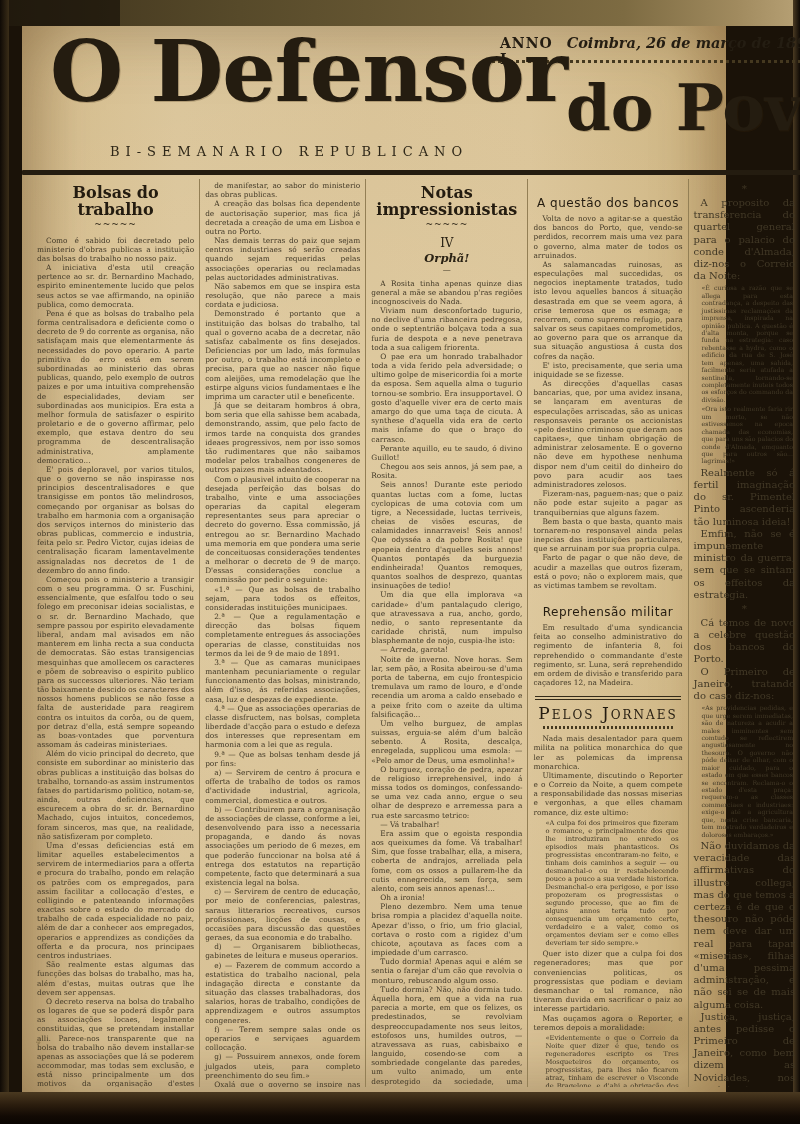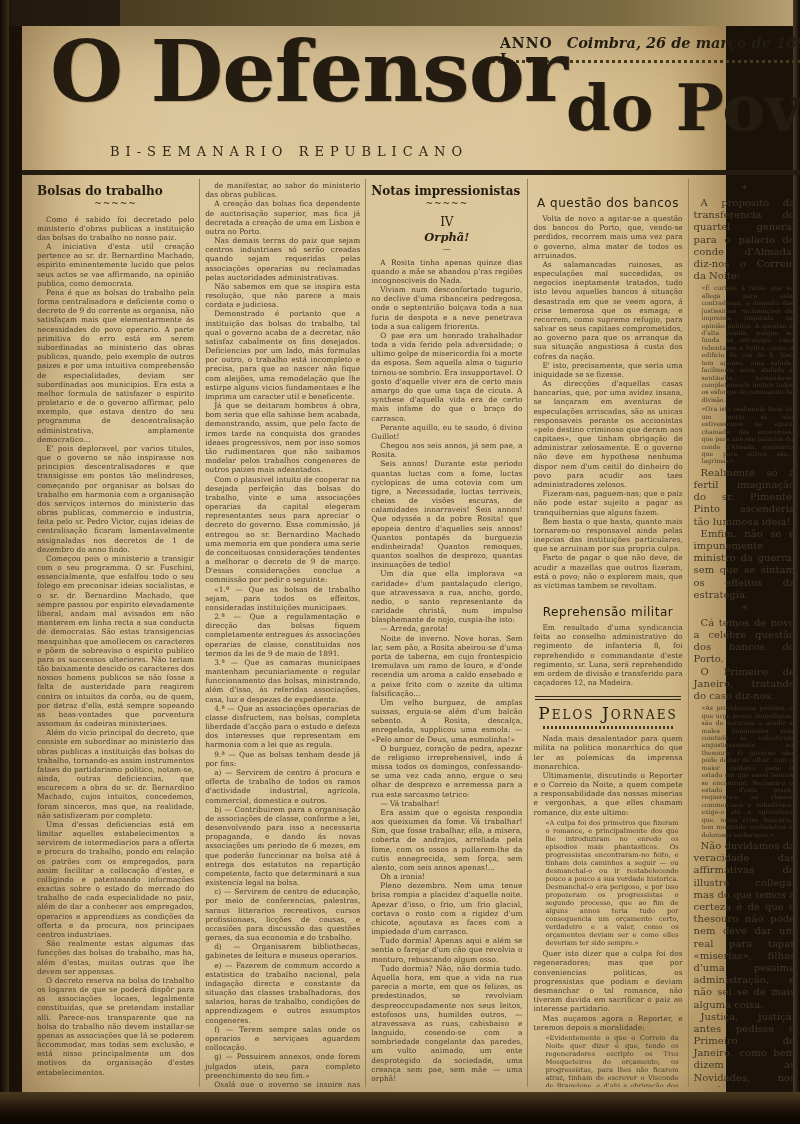--- a/index.html
+++ b/index.html
@@ -49,21 +49,21 @@
   .col2{width:156px;}
   .col3{width:152px;}
   .col4{width:150px;}
   .col5{width:102px;font-size:6.8px;}
 
   .b{color:#413826;}
   .p,.pl{font-size:7.4px;line-height:1.24;text-align:justify;text-indent:9px;margin:0;}
   .col5 .p{font-size:10px;line-height:1.22;text-indent:7px;}
   .q{font-size:6.7px;line-height:1.2;text-align:justify;margin:2px 4px 2px 12px;}
   .col5 .q{font-size:6.2px;margin:2px 2px 2px 8px;}
-  .h1{font-size:12px;font-weight:bold;text-align:left;color:#241c10;margin:4px 0 0;line-height:1.05;}
+  .h1{font-size:16px;font-weight:bold;text-align:center;color:#241c10;margin:4px 0 0;line-height:1.05;}
   .orn{text-align:center;color:#3a3120;letter-spacing:1px;font-size:9px;line-height:1;margin:1px 0 7px;}
   .num{text-align:center;font-weight:normal;font-size:12px;color:#2a2214;margin:4px 0 1px;}
   .sub{text-align:center;font-weight:bold;font-size:11.5px;color:#2a2214;margin:0 0 1px;font-style:italic;}
   .dash{text-align:center;font-size:8px;line-height:1;margin:0 0 5px;color:#3a3120;}
   .hb{font-family:"DejaVu Sans", sans-serif;font-weight:normal;font-size:12px;text-align:center;color:#241c10;margin:15px 0 4px;letter-spacing:.5px;}
   .col5 .hb{font-size:10.5px;}
   .hsec{font-size:17px;text-align:center;color:#241c10;letter-spacing:2px;font-variant:small-caps;
     border-top:4px double #332a18;margin:9px 2px 3px;padding-top:3px;}
   .hsec-wavy{height:3px;margin:0 10px 5px;background:repeating-linear-gradient(90deg,#44381f 0 2px,transparent 2px 4px);}
   .sigr{font-style:italic;font-weight:bold;text-align:center;font-size:8.5px;margin:3px 10px 2px 0;}
@@ -127,21 +127,21 @@
         <div class="b p">f) — Terem sempre salas onde os operarios e serviçaes aguardem collocação.</div>
         <div class="b p">g) — Possuirem annexos, onde forem julgados uteis, para completo preenchimento do seu fim.»</div>
         <div class="b p">Oxalá que o governo se inspire nas reclamações do proletariado e já que quiz entrar no caminho das concessões, leve até ao fim o seu programma. As transigencias com a praça publica não desvirtuam os caracteres: ennobrecem-os.</div>
       </div>
     <div class="col col3">
         <div class="b h1">Notas impressionistas</div>
         <div class="b orn">~~~~~</div>
         <div class="b num">IV</div>
         <div class="b sub">Orphã!</div>
         <div class="b dash">—</div>
-        <div class="b p">A Rosita tinha apenas quinze dias quando a mãe se abandou p'ras regiões incognosciveis do Nada.</div>
+        <div class="b p">A Rosita tinha apenas quinze dias general a mãe se abandou p'ras regiões incognosciveis do Nada.</div>
         <div class="b p">Viviam num desconfortado tugurio, no declive d'uma ribanceira pedregosa, onde o septentrião bolçava toda a sua furia de despota e a neve penetrava toda a sua caligem friorenta.</div>
         <div class="b p">O pae era um honrado trabalhador toda a vida ferido pela adversidade; o ultimo golpe de misericordia foi a morte da esposa. Sem aquella alma o tugurio tornou-se sombrio. Era insupportavel. O gosto d'aquelle viver era de certo mais amargo do que uma taça de cicuta. A synthese d'aquella vida era de certo mais infame do que o braço do carrasco.</div>
         <div class="b p">Perante aquillo, eu te saudo, ó divino Guillot!</div>
         <div class="b p">Chegou aos seis annos, já sem pae, a Rosita.</div>
         <div class="b p">Seis annos! Durante este periodo quantas luctas com a fome, luctas cyclopicas de uma cotovia com um tigre, a Necessidade, luctas terriveis, cheias de visões escuras, de calamidades innarraveis! Seis annos! Que odysséa a da pobre Rosita! que epopeia dentro d'aquelles seis annos! Quantos pontapés da burguezia endinheirada! Quantos remoques, quantos soalhos de desprezo, quantas insinuações de tedio!</div>
         <div class="b p">Um dia que ella implorava «a caridade» d'um pantalaçudo clerigo, que atravessava a rua, ancho, gordo, nedio, o santo representante da caridade christã, num impulso blasphemante de nojo, cuspia-lhe isto:</div>
         <div class="b p">— Arreda, garota!</div>
         <div class="b p">Noite de inverno. Nove horas. Sem lar, sem pão, a Rosita abeirou-se d'uma porta de taberna, em cujo frontespicio tremulava um ramo de louro, e d'onde recendia um aroma a caldo ensebado e a peixe frito com o azeite da ultima falsificação...</div>
         <div class="b p">Um velho burguez, de amplas suissas, erguia-se além d'um balcão sebento. A Rosita, descalça, enregelada, supplicou uma esmola: — «Pelo amor de Deus, uma esmolinha!»</div>
         <div class="b p">O burguez, coração de pedra, apezar de religioso irreprehensivel, indo á missa todos os domingos, confessando-se uma vez cada anno, ergue o seu olhar de desprezo e arremessa para a rua este sarcasmo tetrico:</div>

